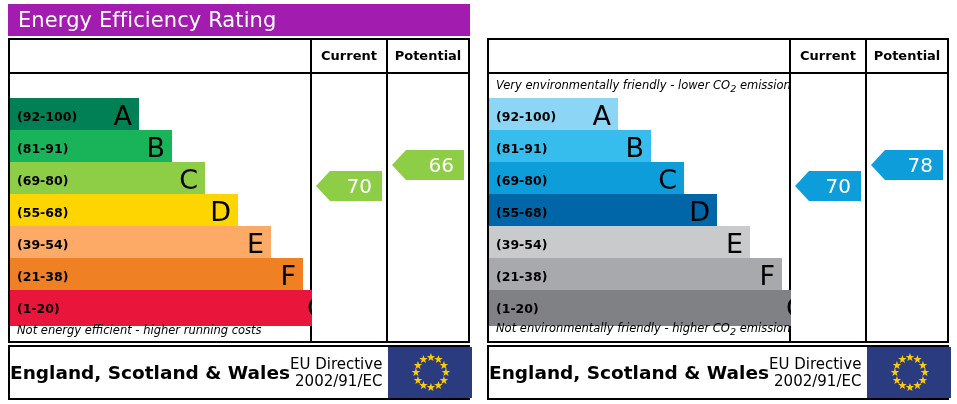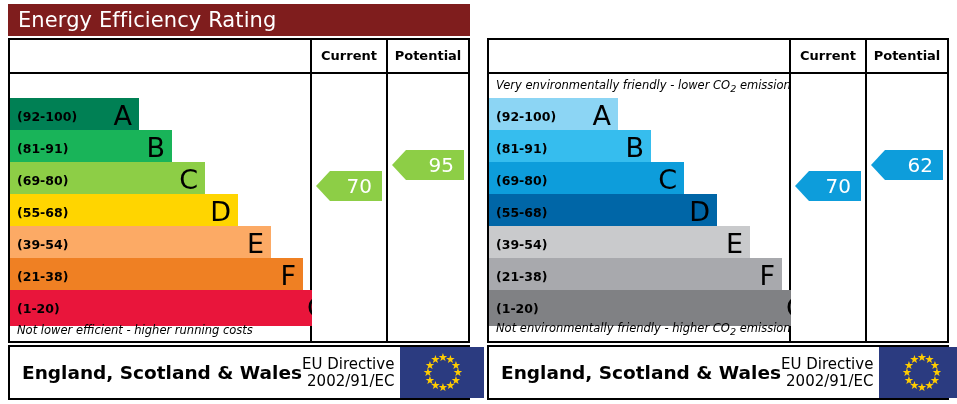--- a/index.html
+++ b/index.html
@@ -27,21 +27,21 @@
   }
   .epc.right { width: 478px; }
 
   
   .title-bar {
     position: absolute;
     left: 8px;
     top: 4px;
     width: 462px;
     height: 32px;
-    background: #7f1d1d;
+    background: #a21caf;
     color: #ffffff;
     font-size: 21px;
     line-height: 32px;
     padding-left: 10px;
     box-sizing: border-box;
     letter-spacing: 0.1px;
     white-space: nowrap;
     overflow: hidden;
   }
   .title-bar sub {
@@ -169,21 +169,21 @@
     align-items: center;
     background: #fff;
   }
   .footer .region {
     flex: 1 1 auto;
     font-size: 18.5px;
     font-weight: bold;
     color: #000;
     text-align: center;
     white-space: nowrap;
-    padding-left: 12px;
+    padding-left: 0;
   }
   .footer .directive {
     flex: 0 0 auto;
     font-size: 15px;
     color: #000;
     text-align: right;
     line-height: 1.12;
     padding-right: 6px;
     white-space: nowrap;
   }
@@ -249,28 +249,28 @@
         </div>
         <div class="band" style="top:184px; background:#ef8023; width:293px;">
           <span class="range">(21-38)</span>
           <span class="letter">F</span>
         </div>
         <div class="band" style="top:216px; background:#e9153b; width:325px;">
           <span class="range">(1-20)</span>
           <span class="letter">G</span>
         </div>
 
-        <div class="caption bot">Not lower efficient - higher running costs</div>
+        <div class="caption bot">Not energy efficient - higher running costs</div>
       </div>
 
       <div class="arrowbox" style="left:302px; width:74px;">
         <div class="arrow" style="left:4px; width:66px; top:97px; background:#8dce46;">70</div>
       </div>
       <div class="arrowbox" style="left:378px; width:80px;">
-        <div class="arrow" style="left:4px; width:72px; top:76px; background:#8dce46;">95</div>
+        <div class="arrow" style="left:4px; width:72px; top:76px; background:#8dce46;">66</div>
       </div>
 
     </div>
 
     <div class="footer">
       <div class="region">England, Scotland &amp; Wales</div>
       <div class="directive">
         <div>EU Directive</div>
         <div>2002/91/EC</div>
       </div>
@@ -337,21 +337,21 @@
           <span class="letter">G</span>
         </div>
 
         <div class="caption bot">Not environmentally friendly - higher CO<sub>2</sub> emissions</div>
       </div>
 
       <div class="arrowbox" style="left:302px; width:74px;">
         <div class="arrow" style="left:4px; width:66px; top:97px; background:#0d9ddb;">70</div>
       </div>
       <div class="arrowbox" style="left:378px; width:80px;">
-        <div class="arrow" style="left:4px; width:72px; top:76px; background:#0d9ddb;">62</div>
+        <div class="arrow" style="left:4px; width:72px; top:76px; background:#0d9ddb;">78</div>
       </div>
 
     </div>
 
     <div class="footer">
       <div class="region">England, Scotland &amp; Wales</div>
       <div class="directive">
         <div>EU Directive</div>
         <div>2002/91/EC</div>
       </div>

